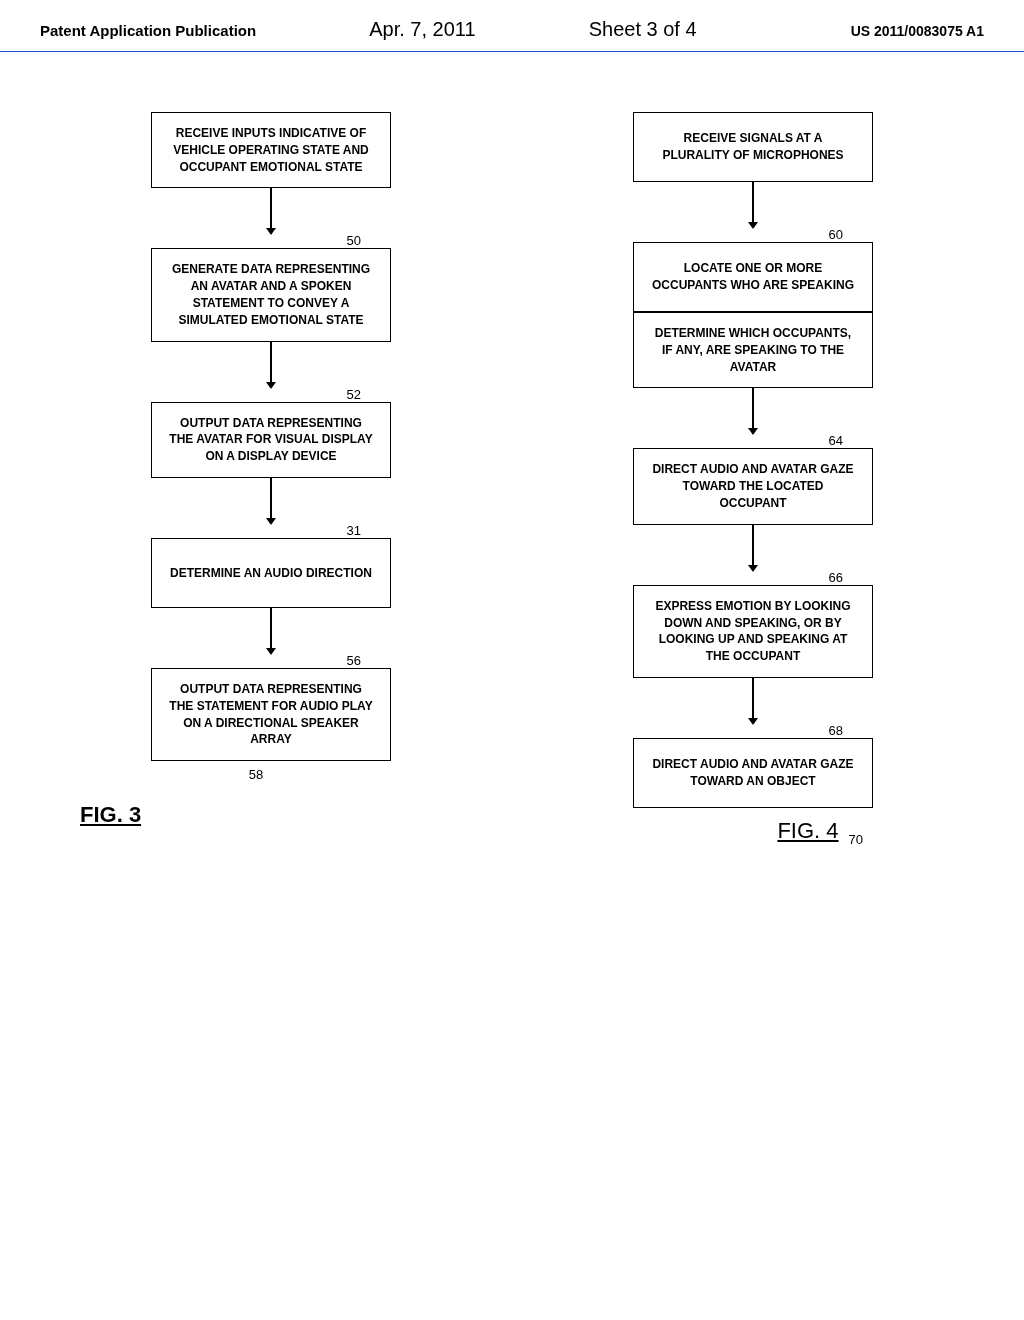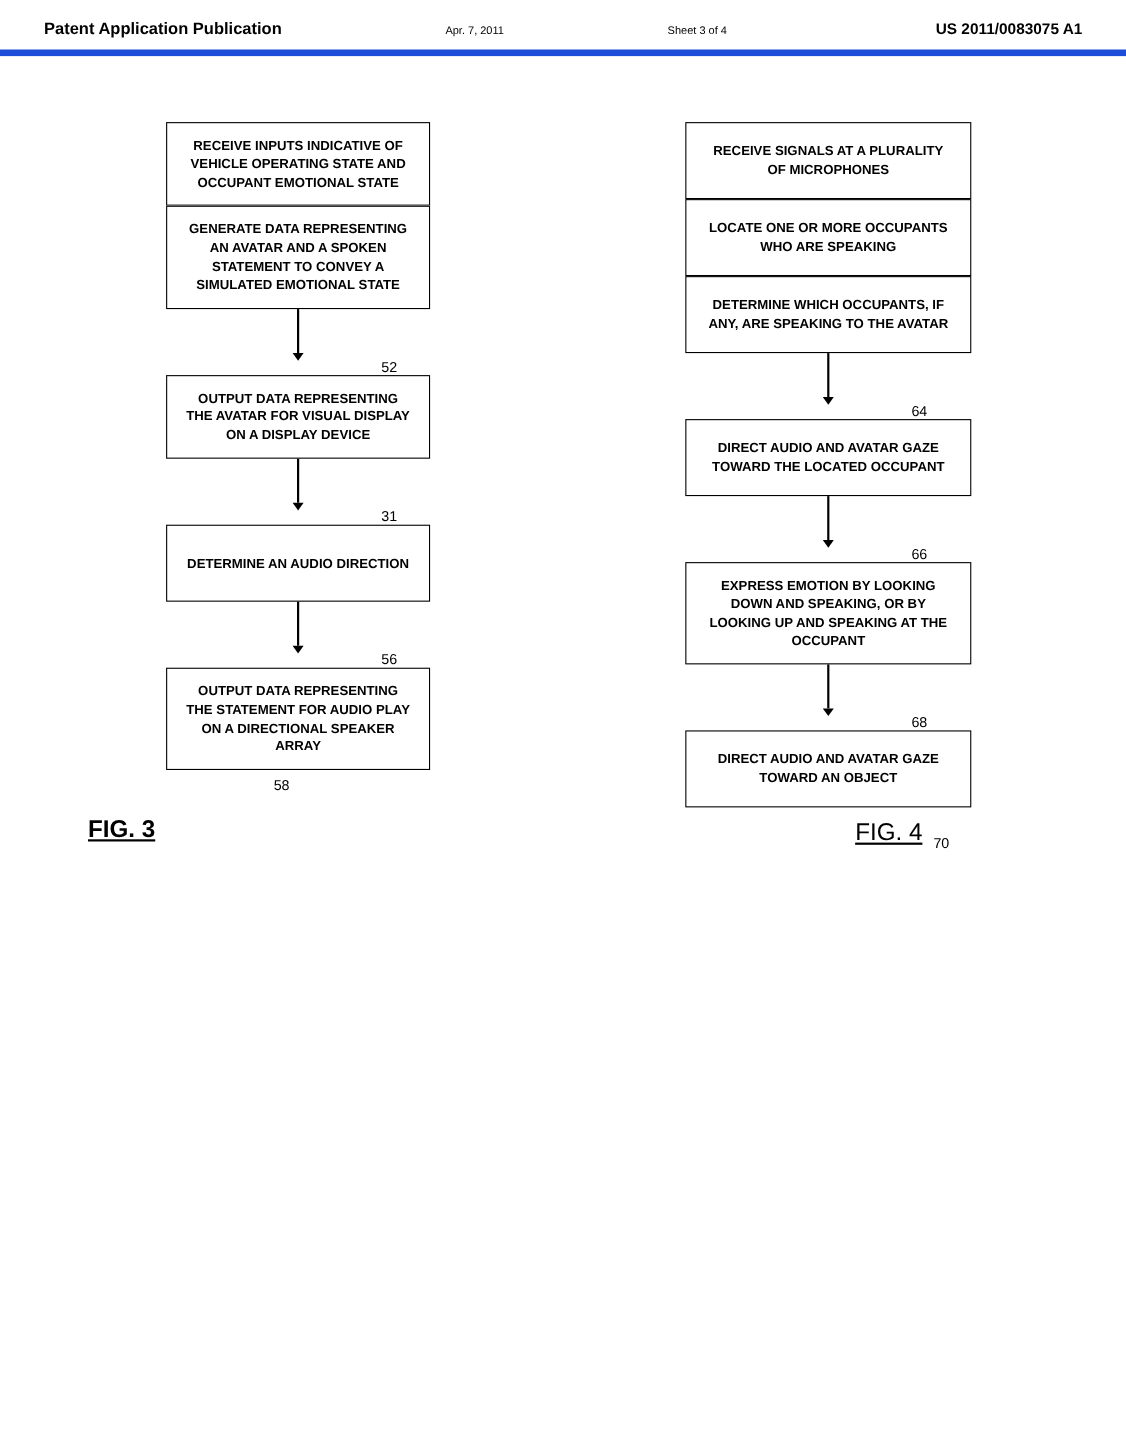--- a/index.html
+++ b/index.html
@@ -9,30 +9,30 @@
       width: 1024px;
       min-height: 1320px;
       position: relative;
     }
 
     .header {
       display: flex;
       justify-content: space-between;
       align-items: baseline;
       padding: 18px 40px 10px 40px;
-      border-bottom: 6px solid #1d4ed8;
+      border-bottom: 1px solid #1d4ed8;
     }
 
     .header-left {
       font-weight: bold;
       font-size: 15px;
     }
 
     .header-center {
-      font-size: 10px;
+      font-size: 20px;
       text-align: center;
     }
 
     .header-right {
       font-size: 14px;
       font-weight: bold;
       padding-left: 41px;
     }
 
     .main-content {
@@ -61,21 +61,21 @@
       display: flex;
       align-items: center;
       justify-content: center;
     }
 
     .left-col .flow-box {
       width: 240px;
     }
 
     .right-col .flow-box {
-      width: 260px;
+      width: 240px;
     }
 
     .fig-label {
       font-size: 22px;
       font-weight: bold;
       text-decoration: underline;
       margin-top: 20px;
       align-self: flex-start;
       margin-left: 20px;
     }
@@ -121,20 +121,25 @@
 </div>
 
 <div class="main-content">
 
   <div class="flowchart-column left-col">
 
     <div class="flow-box">
       <span>RECEIVE INPUTS INDICATIVE OF VEHICLE OPERATING STATE AND OCCUPANT EMOTIONAL STATE</span>
     </div>
 
+    <div class="arrow-container">
+      <div class="vert-line"></div>
+      <div class="arrow-tip"></div>
+      <span class="num-label">50</span>
+    </div>
 
     <div class="flow-box">
       <span>GENERATE DATA REPRESENTING AN AVATAR AND A SPOKEN STATEMENT TO CONVEY A SIMULATED EMOTIONAL STATE</span>
     </div>
 
     <div class="arrow-container">
       <div class="vert-line"></div>
       <div class="arrow-tip"></div>
       <span class="num-label">52</span>
     </div>
@@ -172,20 +177,25 @@
     </div>
 
   </div>
 
   <div class="flowchart-column right-col">
 
     <div class="flow-box">
       <span>RECEIVE SIGNALS AT A PLURALITY OF MICROPHONES</span>
     </div>
 
+    <div class="arrow-container">
+      <div class="vert-line"></div>
+      <div class="arrow-tip"></div>
+      <span class="num-label">60</span>
+    </div>
 
     <div class="flow-box">
       <span>LOCATE ONE OR MORE OCCUPANTS WHO ARE SPEAKING</span>
     </div>
 
 
     <div class="flow-box">
       <span>DETERMINE WHICH OCCUPANTS, IF ANY, ARE SPEAKING TO THE AVATAR</span>
     </div>
 

